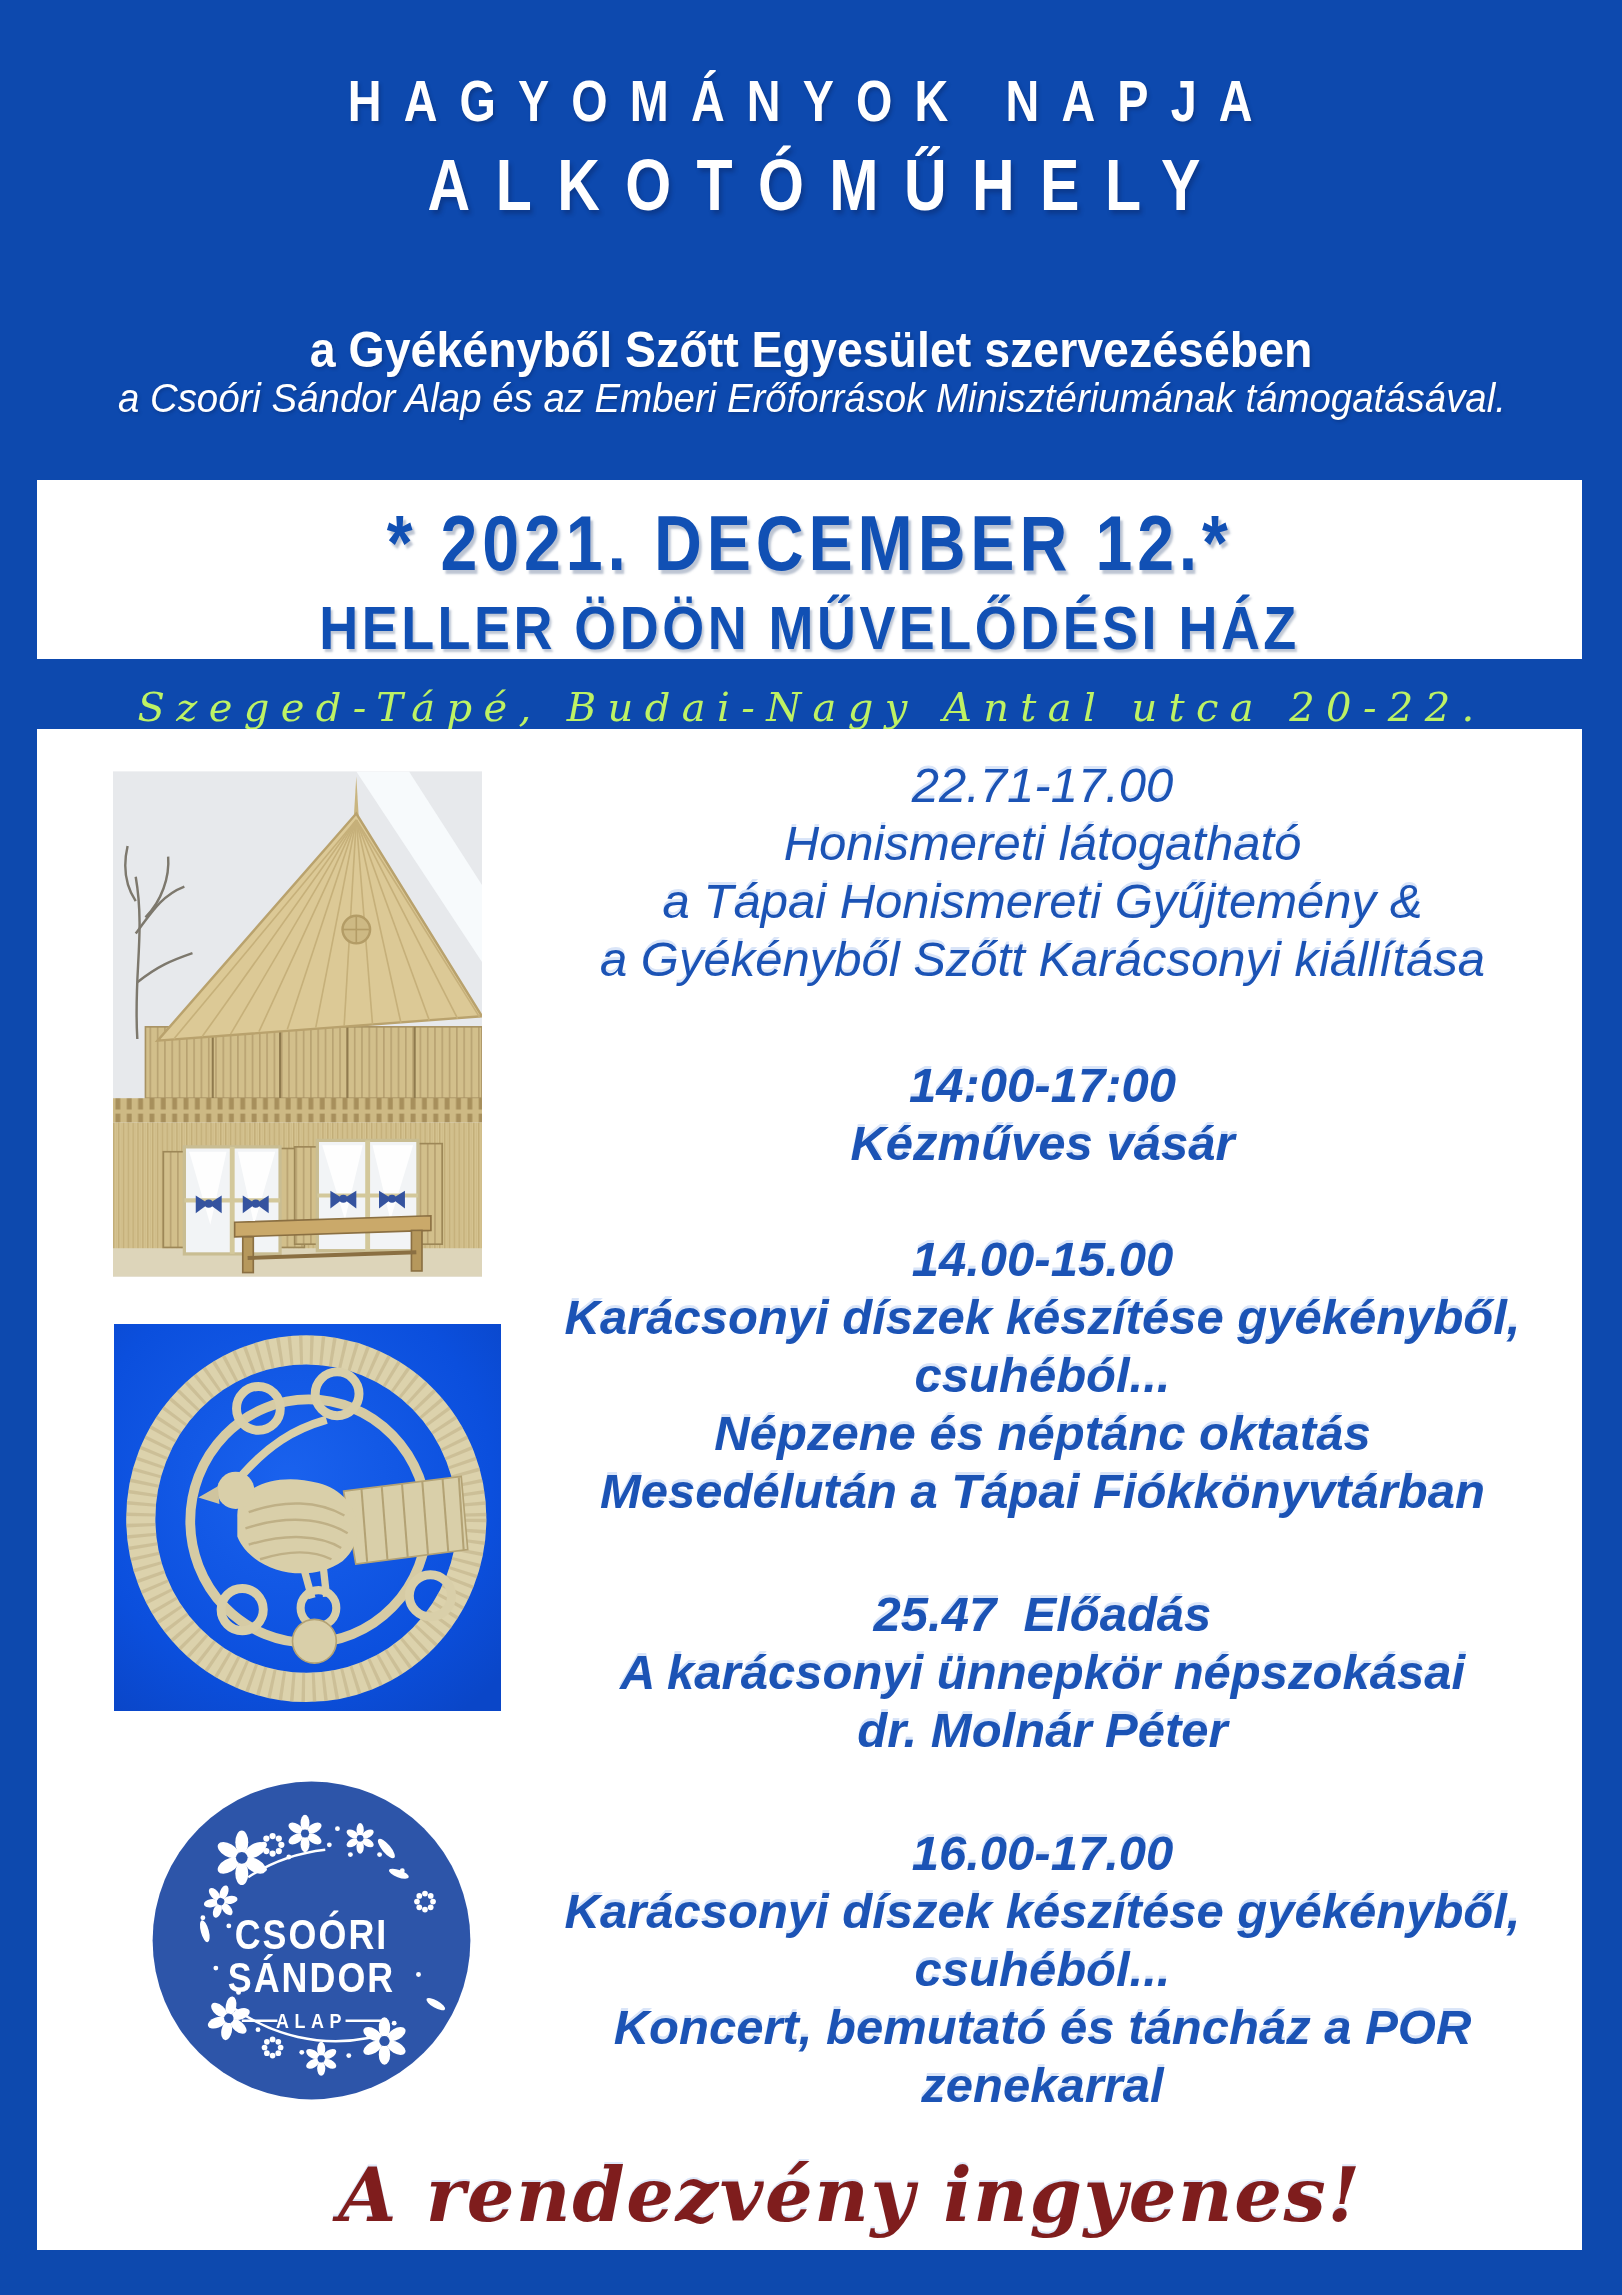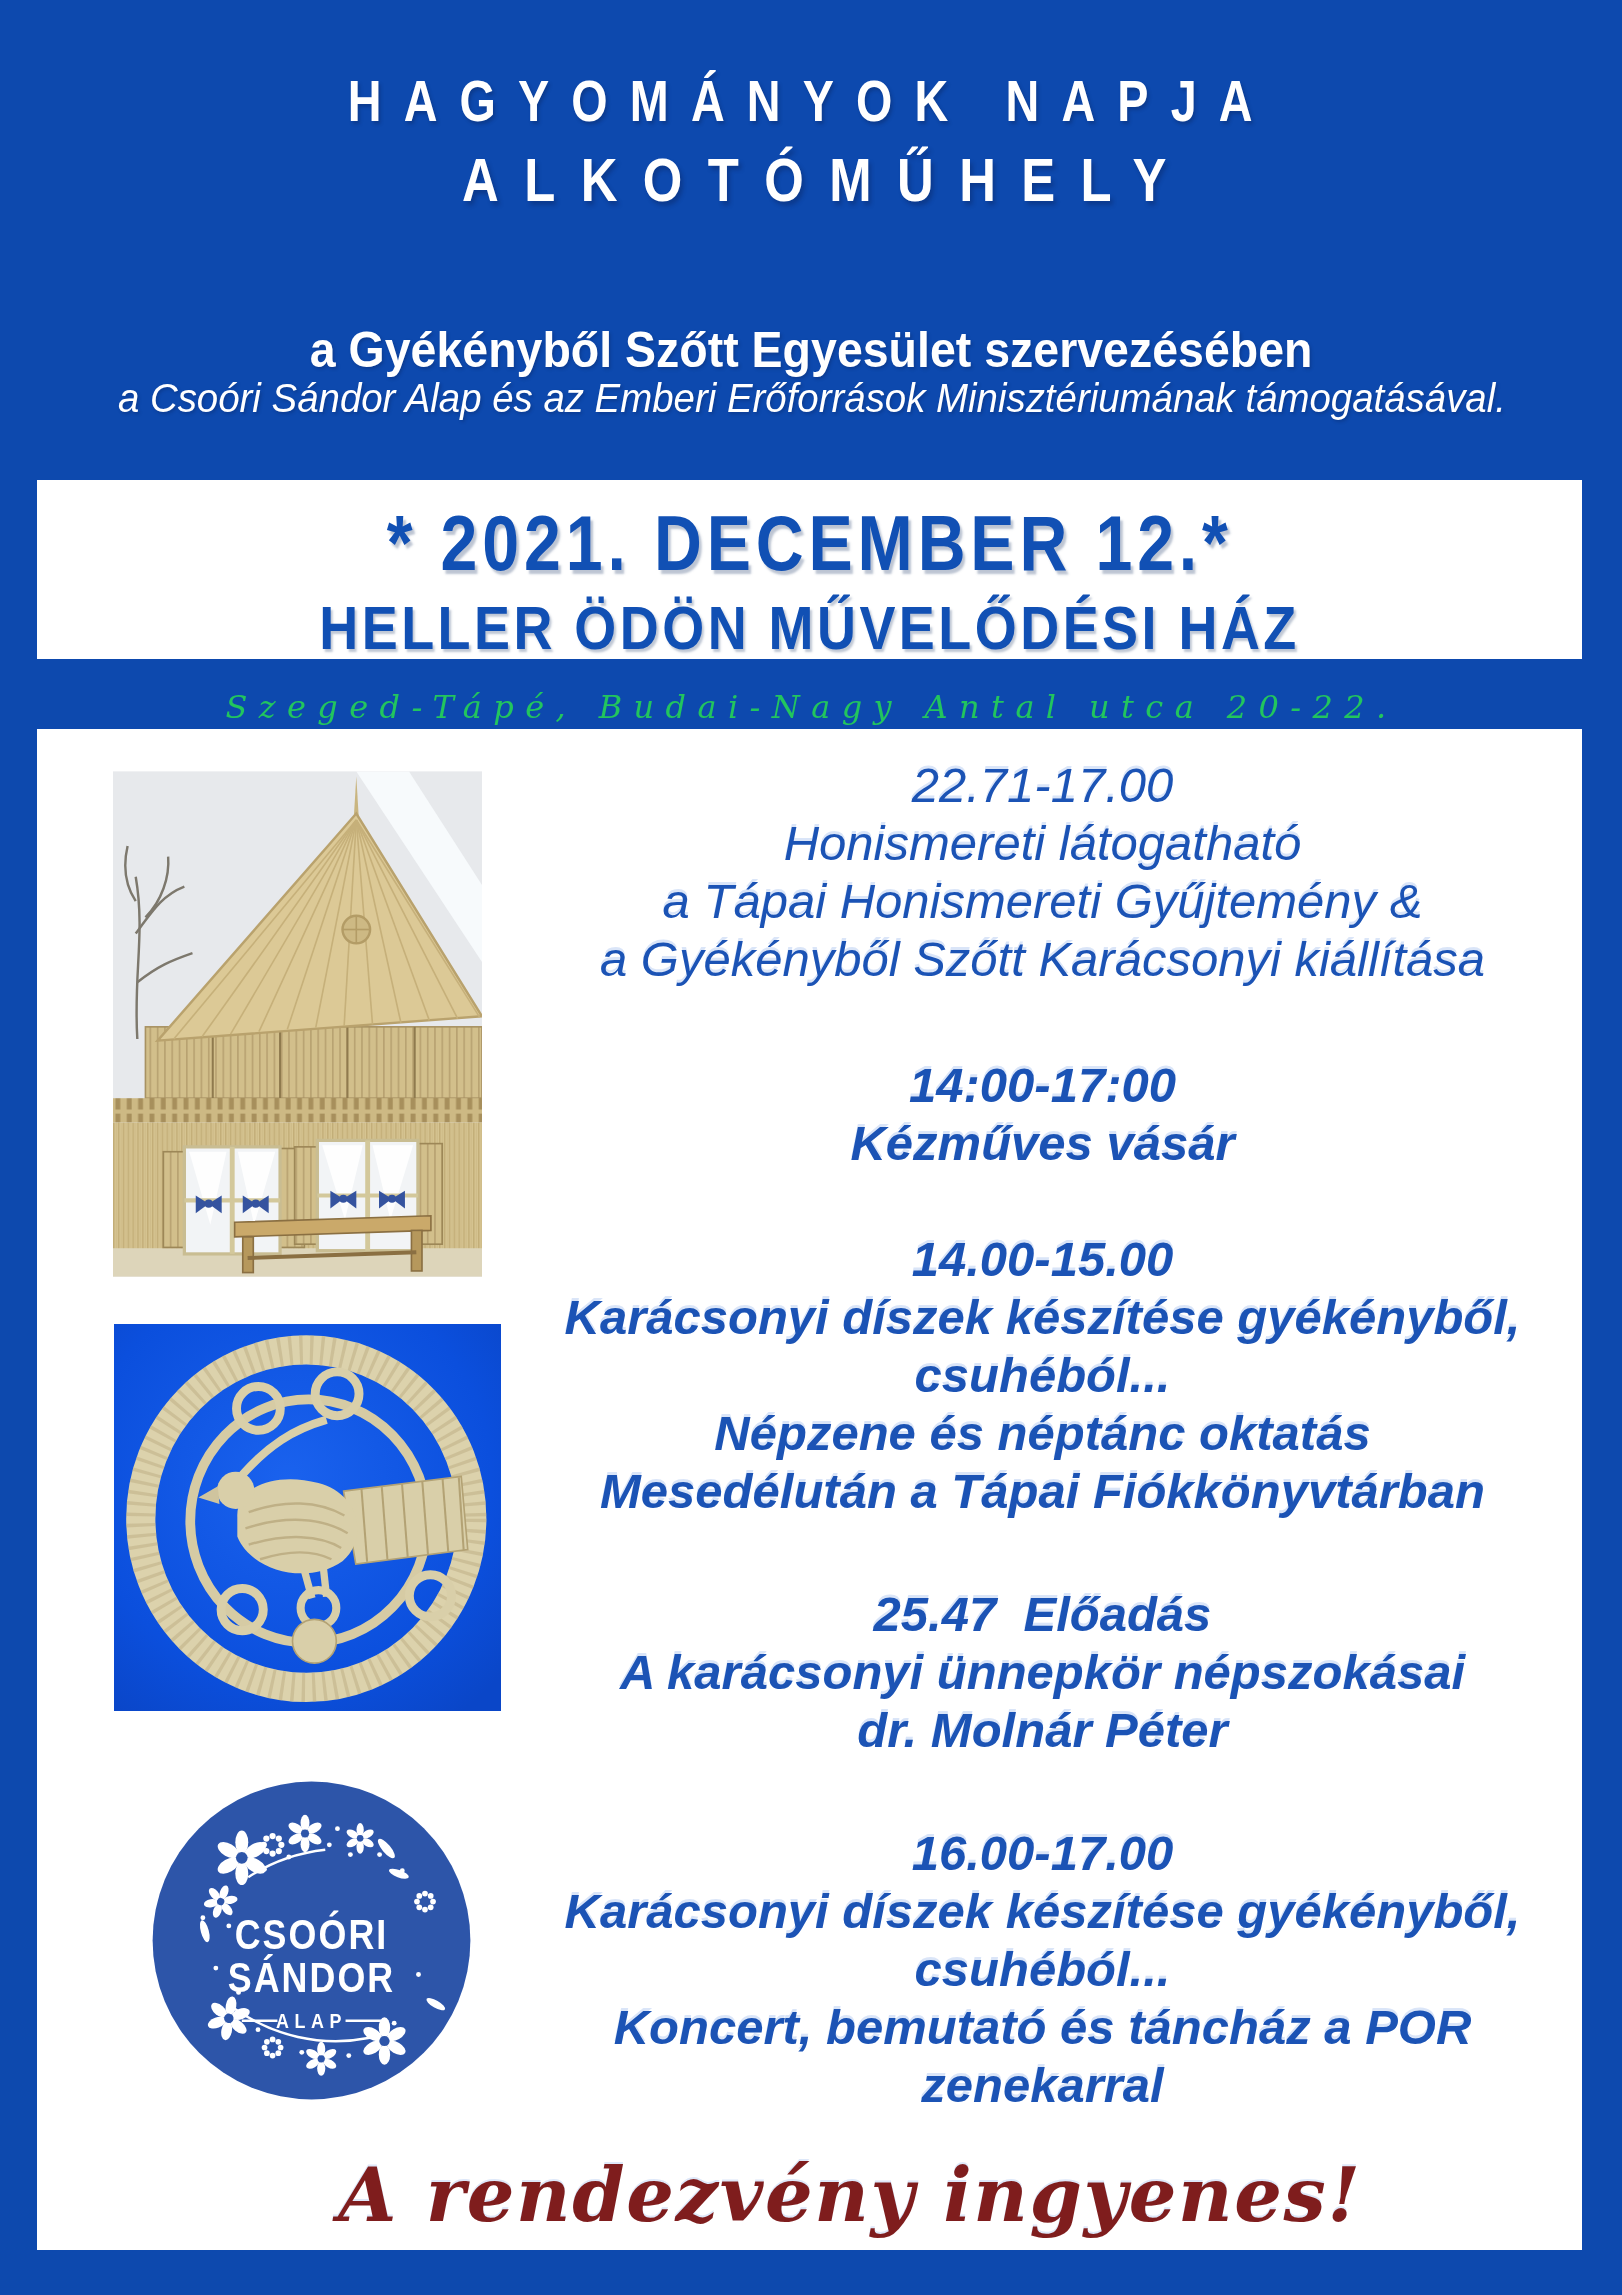--- a/index.html
+++ b/index.html
@@ -6,21 +6,21 @@
   #poster{position:relative;width:1623px;height:2295px;background:#0d49ae;
           font-family:"Liberation Sans",sans-serif;overflow:hidden;}
   .abs{position:absolute;}
   .ctr{left:0;right:0;text-align:center;}
   .squeeze{display:inline-block;transform:scaleX(var(--sx,.85));transform-origin:50% 50%;white-space:nowrap;}
 
   
   .series{top:68px;font-size:57px;font-weight:600;color:#fff;letter-spacing:27px;
           text-shadow:2.4px 3.2px 4px rgba(10,25,70,.30);}
   .series .squeeze{--sx:.82;}
-  .title{top:144px;font-size:62px;font-weight:700;color:#fff;letter-spacing:31px;
+  .title{top:144px;font-size:72px;font-weight:700;color:#fff;letter-spacing:31px;
          text-shadow:3.2px 4px 4.9px rgba(10,25,70,.32);padding-left:30px;}
   .title .squeeze{--sx:.82;}
   .organizer{top:321px;font-size:50px;font-weight:700;color:#fff;
              text-shadow:1.6px 2.4px 3.2px rgba(10,25,70,.28);}
   .organizer .squeeze{--sx:.93;}
   .support{top:376px;font-size:40px;font-weight:400;font-style:italic;color:#fff;
            text-shadow:1.6px 2.4px 3.2px rgba(10,25,70,.28);}
   .support .squeeze{--sx:.96;}
 
   
@@ -28,22 +28,22 @@
   .date-line{top:498px;font-size:78px;font-weight:700;color:#1150b4;letter-spacing:5.7px;
              text-shadow:3.2px 4px 2.4px rgba(96,114,148,.42);}
   .date-line .squeeze{--sx:.85;}
   .venue-line{top:592px;font-size:62px;font-weight:700;color:#1150b4;letter-spacing:4px;
               text-shadow:2.4px 3.2px 2.4px rgba(96,114,148,.40);}
   .venue-line .squeeze{--sx:.87;}
 
   
   .addr-band{left:0;right:0;top:685px;height:44px;background:#0d49ae;
              display:flex;align-items:center;justify-content:center;}
-  .addr-text{font-family:"DejaVu Serif",serif;font-style:italic;font-size:32px;
-             letter-spacing:11.4px;color:#22c55e;white-space:nowrap;}
+  .addr-text{font-family:"DejaVu Serif",serif;font-style:italic;font-size:40px;
+             letter-spacing:11.4px;color:#bef264;white-space:nowrap;}
 
   
   .content{left:37px;right:41px;top:729px;bottom:45px;background:#ffffff;}
   .photo{position:absolute;display:block;}
   .photo svg{display:block;}
   #house-photo{left:76px;top:42px;width:369px;height:506px;}
   #bird-photo{left:77px;top:595px;width:387px;height:387px;}
   #csoori-logo{left:114px;top:1051px;width:321px;height:321px;}
 
   .sched{position:absolute;left:466px;width:1079px;text-align:center;color:#1b53b5;

